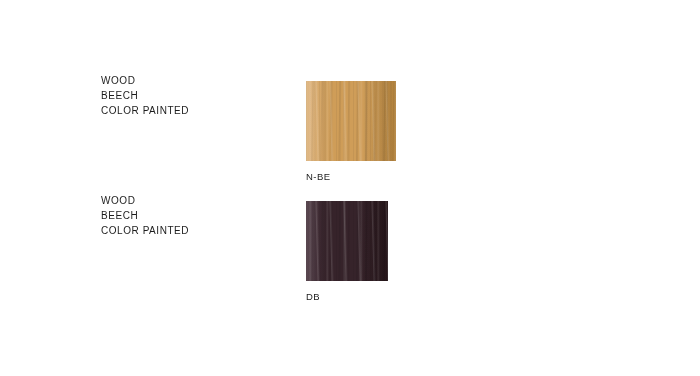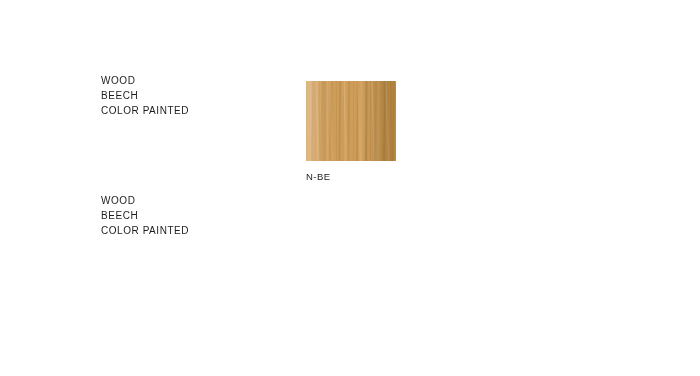--- a/index.html
+++ b/index.html
@@ -150,18 +150,26 @@
 
     <div class="group-caption">
       <span class="caption-line">WOOD</span>
       <span class="caption-line">BEECH</span>
       <span class="caption-line">COLOR PAINTED</span>
     </div>
 
     <div class="swatch-strip">
 
 
+      <div class="swatch-cell">
+        <span class="swatch-chip chip-std" id="chip-1-1" style="width: 82px; height: 80px; background: linear-gradient(90deg, rgb(69, 48, 58) 0%, rgb(54, 35, 42) 28%, rgb(54, 35, 42) 66%, rgb(38, 21, 25) 100%);">
+          <span class="grain-vert"></span>
+          <span class="grain-flecks"></span>
+          <span class="grain-shade"></span>
+        </span>
+        <span class="swatch-code">DB</span>
+      </div>
 
 
     </div>
   </section>
 
 </div>
 
 </body></html>

